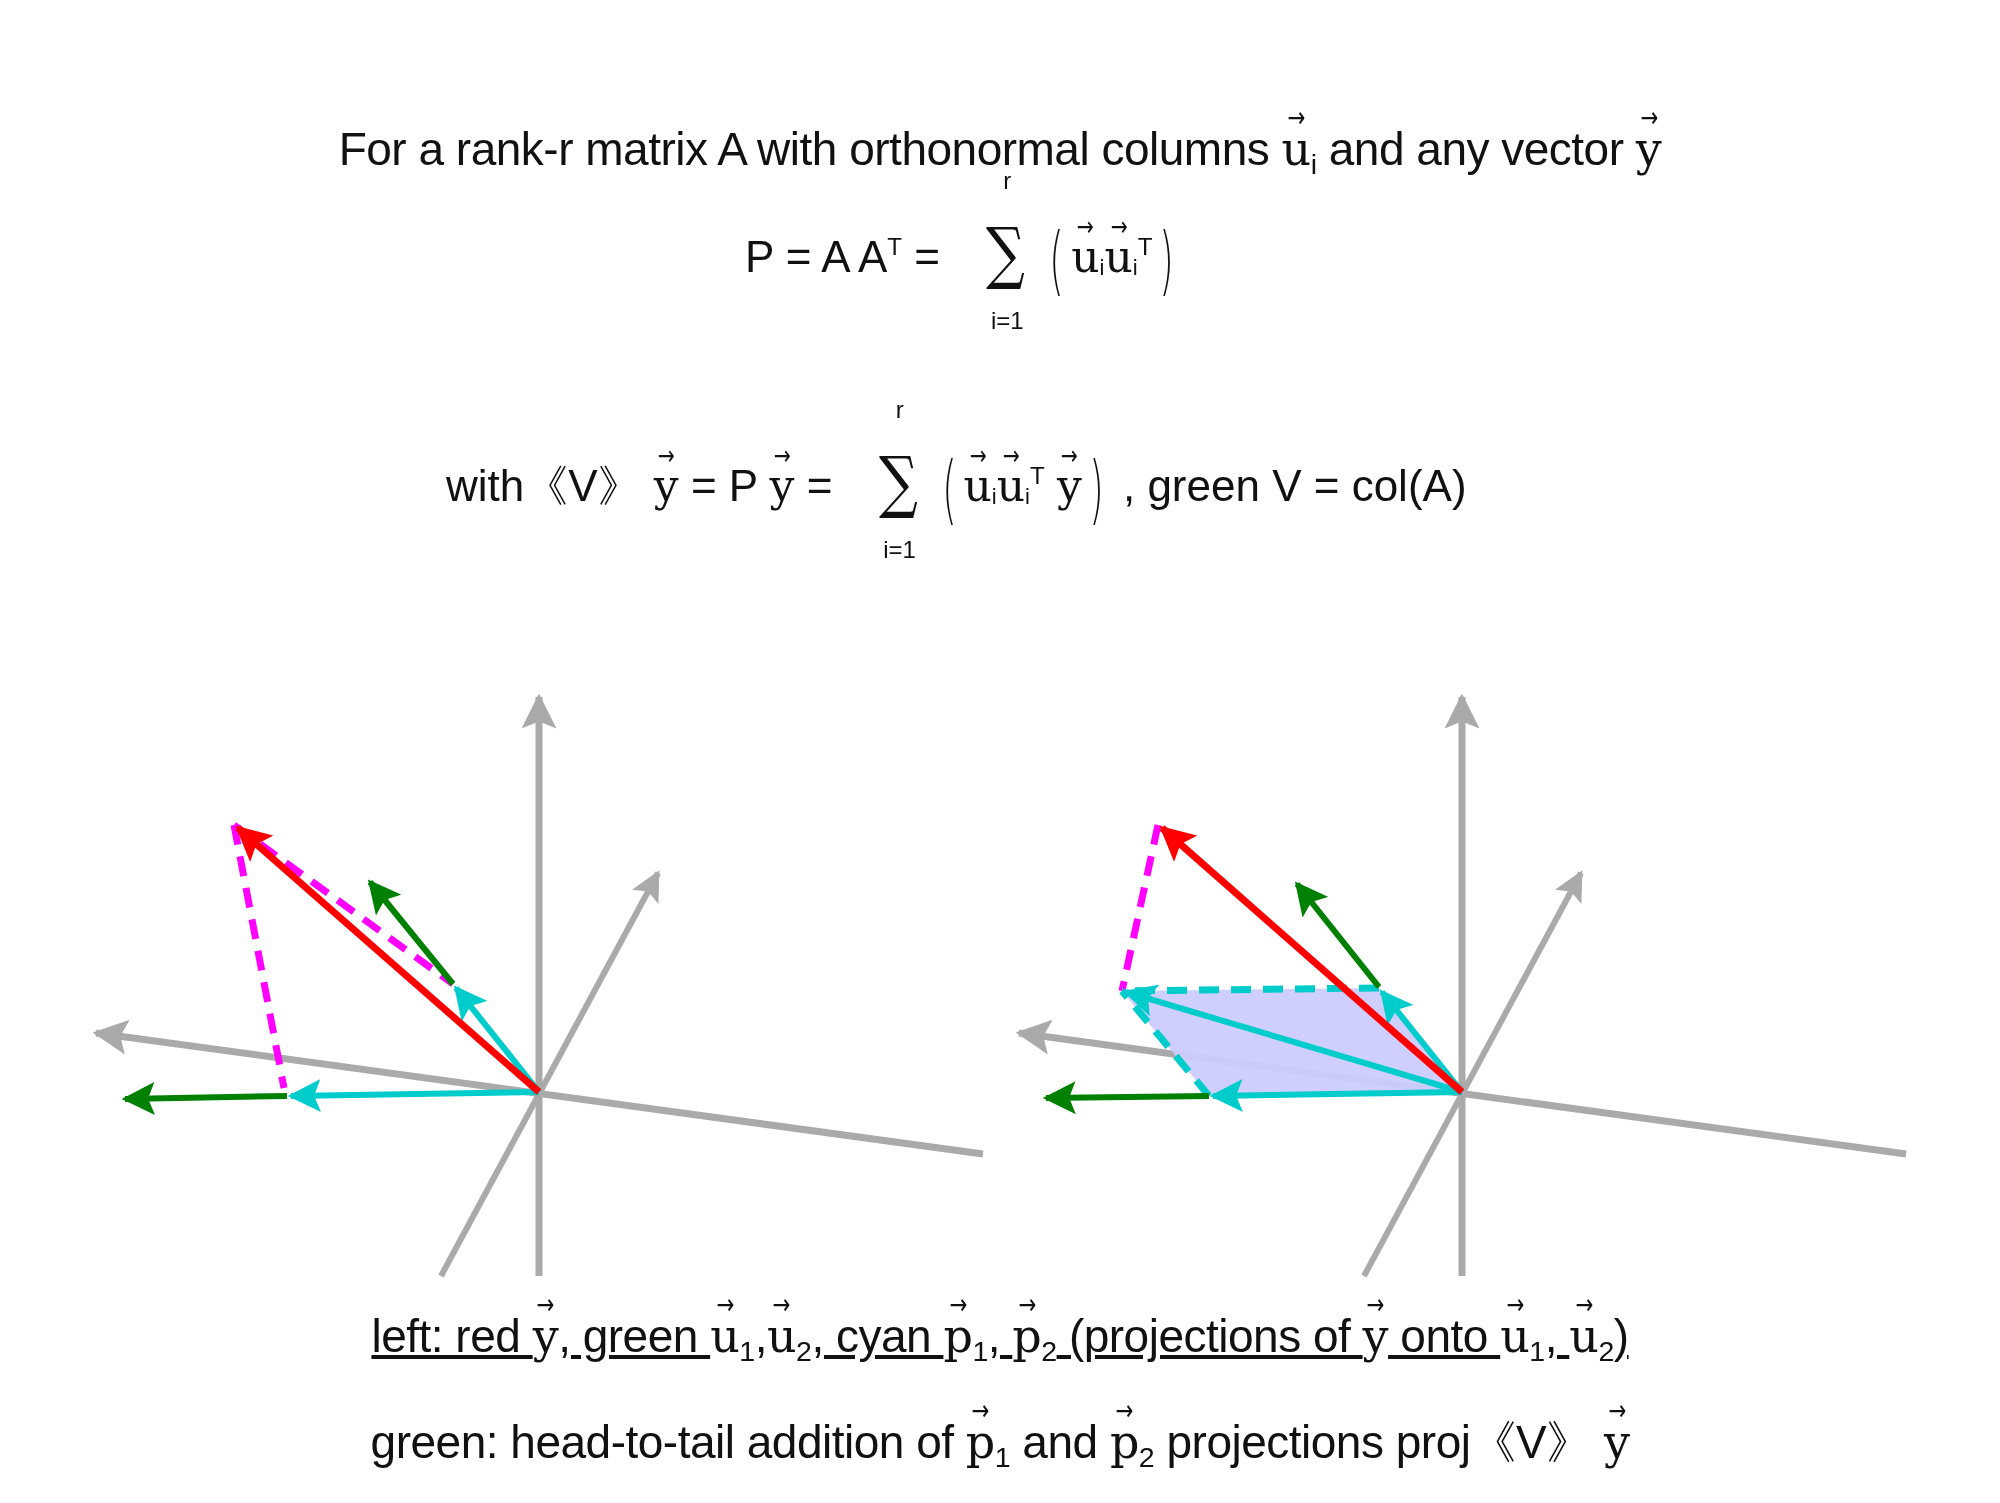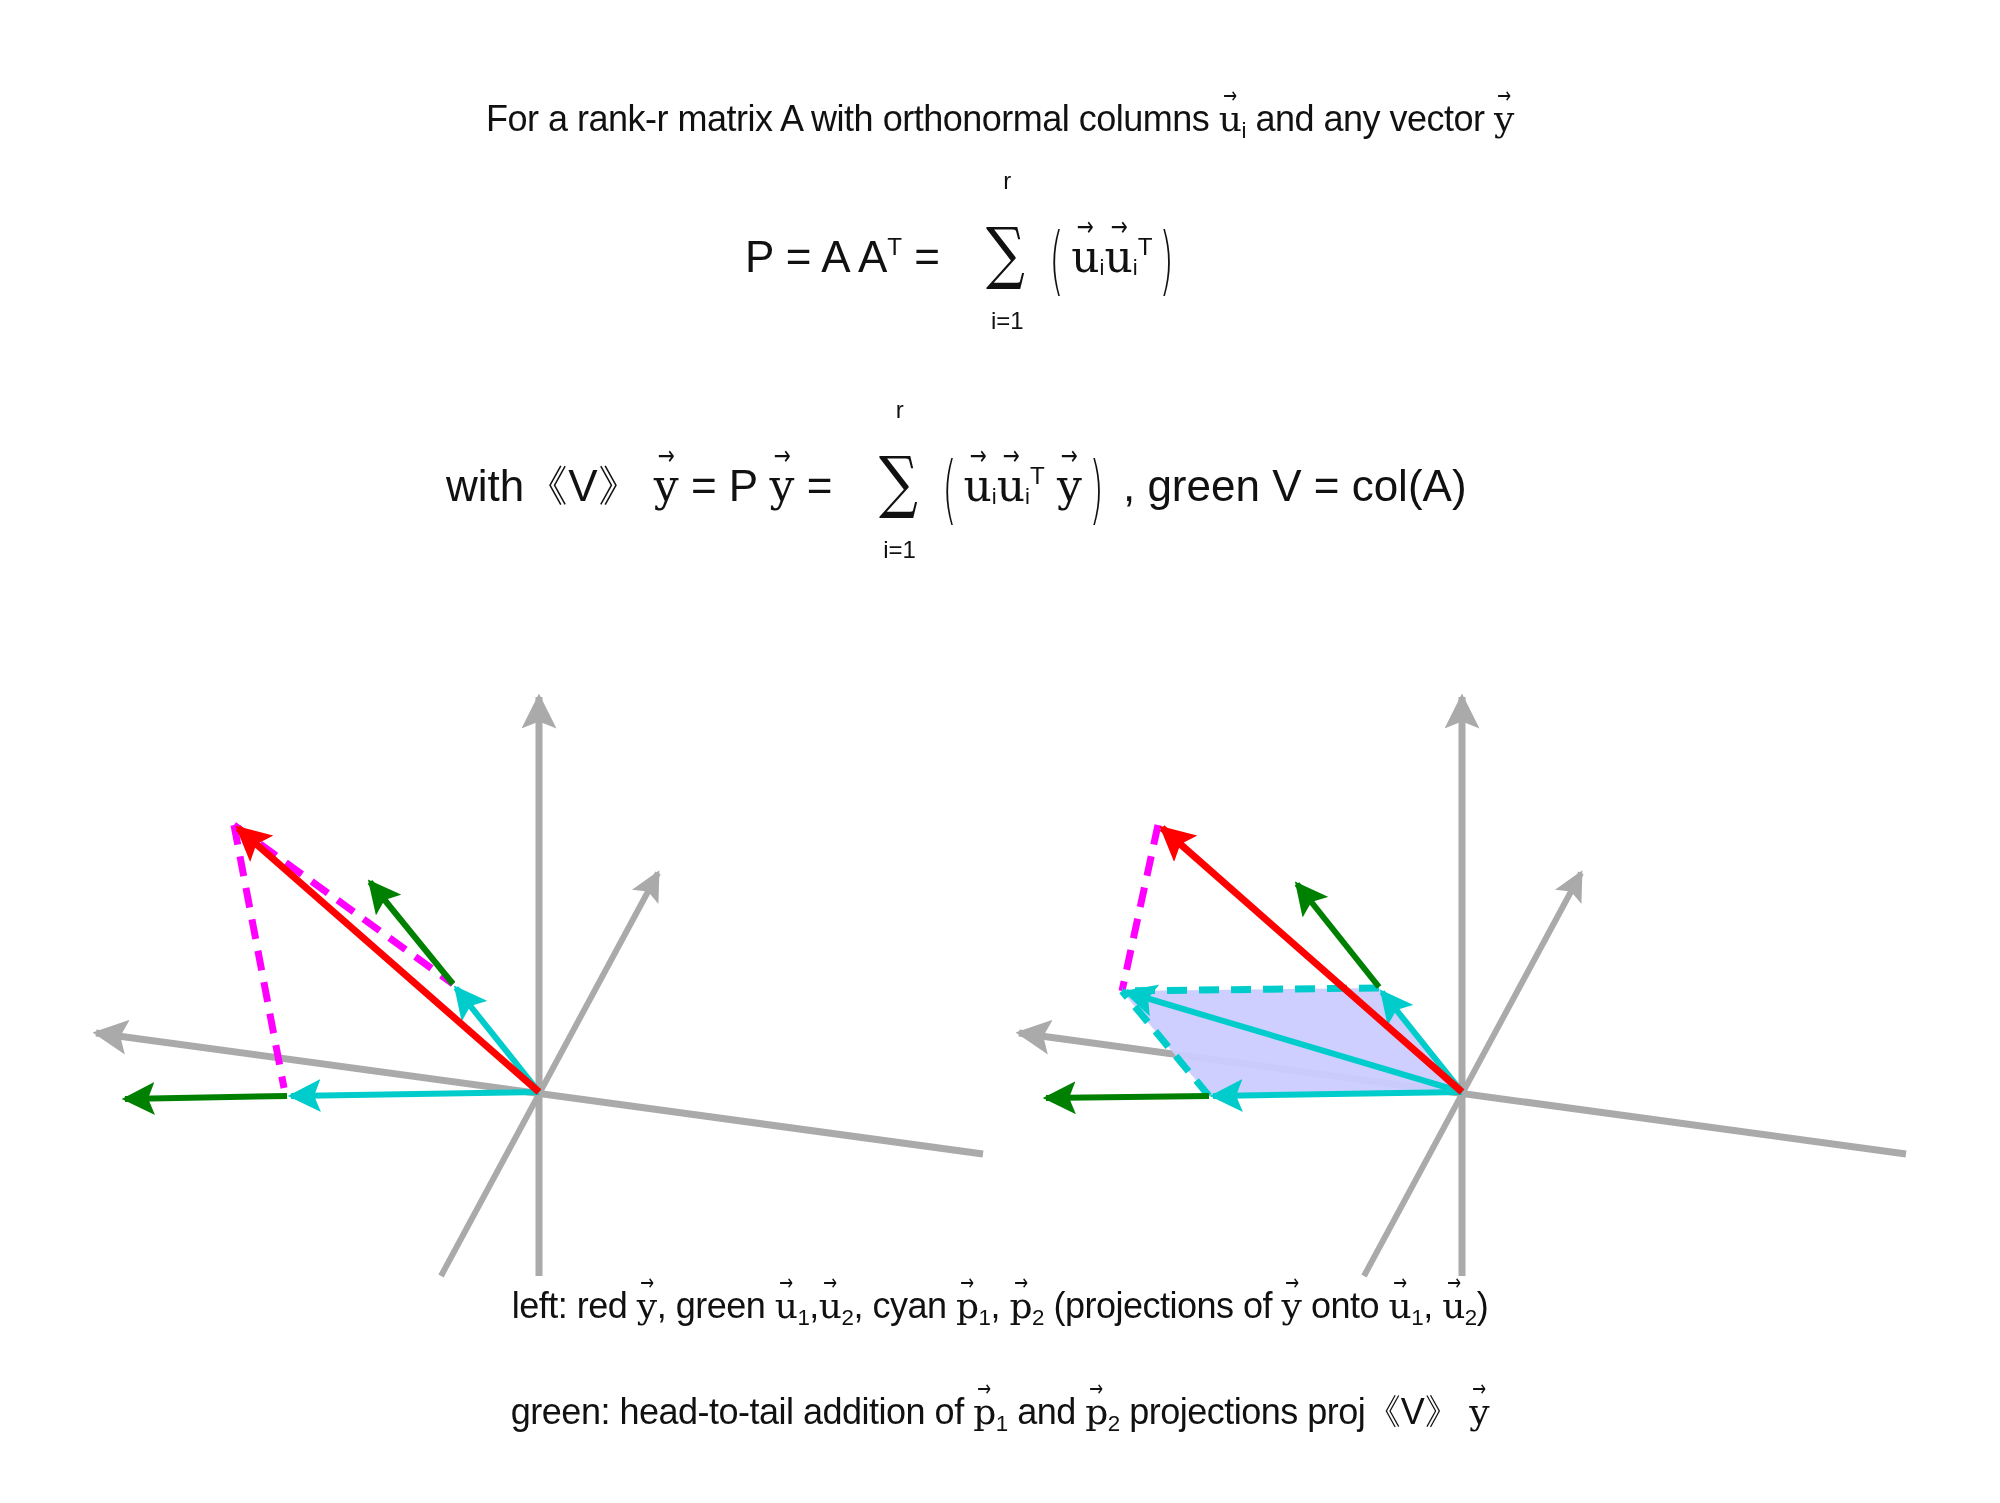--- a/index.html
+++ b/index.html
@@ -1,19 +1,19 @@
 <!DOCTYPE html>
 <html><head>
   <meta charset="utf-8">
   <style>
     html, body { margin: 0; padding: 0; background: #ffffff; }
     body { width: 2000px; height: 1503px; position: relative; overflow: hidden;
            font-family: "DejaVu Sans", "Liberation Sans", sans-serif; color: #111; }
     .line { position: absolute; left: 0; width: 2000px; text-align: center; white-space: nowrap;
-            font-family: "Liberation Sans", "DejaVu Sans", sans-serif; font-size: 36px; letter-spacing: -0.5px; }
+            font-family: "Liberation Sans", "DejaVu Sans", sans-serif; font-size: 46px; letter-spacing: -0.5px; margin-top: 24px; }
     .vec { position: relative; display: inline-block; font-family: "DejaVu Serif", "Liberation Serif", serif; }
     .vec::before { content: "\2192"; position: absolute; left: 50%; transform: translateX(-50%) scaleX(0.75);
                    top: -0.72em; font-size: 0.62em; font-family: "DejaVu Sans", sans-serif; }
     .sub { font-size: 0.62em; vertical-align: -0.32em; }
     .subs { font-size: 0.5em; vertical-align: -0.15em; }
     .sup { font-size: 0.55em; vertical-align: 0.7em; }
     .formula { position: absolute; white-space: nowrap; font-family: "Liberation Sans", "DejaVu Sans", sans-serif; font-size: 44px; }
     .sumblock { display: inline-block; position: relative; width: 60px; height: 90px; vertical-align: middle; }
     .sumglyph { position: absolute; left: 4px; top: 4px; font-size: 68px; line-height: 68px; font-family: "DejaVu Serif", serif; transform: scaleX(0.8); transform-origin: left top; }
     .limit { position: absolute; left: 0; width: 50px; text-align: center; font-size: 24px; }
@@ -89,19 +89,19 @@
 
     <line x1="1379" y1="987" x2="1297" y2="884" stroke="#008000" stroke-width="6" marker-end="url(#ah-green)"></line>
     <line x1="1209" y1="1096" x2="1046" y2="1098" stroke="#008000" stroke-width="6" marker-end="url(#ah-green)"></line>
     <line x1="1462" y1="1092" x2="1382" y2="992" stroke="#00cccc" stroke-width="6" marker-end="url(#ah-cyan)"></line>
     <line x1="1462" y1="1092" x2="1213" y2="1096" stroke="#00cccc" stroke-width="6" marker-end="url(#ah-cyan)"></line>
     <line x1="1462" y1="1092" x2="1126" y2="992" stroke="#00cccc" stroke-width="6" marker-end="url(#ah-cyan)"></line>
     <line x1="1462" y1="1092" x2="1162" y2="828" stroke="#ff0000" stroke-width="7" marker-end="url(#ah-red)"></line>
   </g>
 </svg>
 
-<div class="line" style="top:1285px;">
+<div class="line" style="top:1285px;text-decoration:underline;">
   <span>left: red </span><span class="vec"><span>y</span></span><span>, green </span><span class="vec"><span>u</span></span><span class="sub">1</span><span>,</span><span class="vec"><span>u</span></span><span class="sub">2</span><span>, cyan </span><span class="vec"><span>p</span></span><span class="sub">1</span><span>,</span> <span class="vec"><span>p</span></span><span class="sub">2</span><span> (projections of </span><span class="vec"><span>y</span></span><span> onto </span><span class="vec"><span>u</span></span><span class="sub">1</span><span>,</span> <span class="vec"><span>u</span></span><span class="sub">2</span><span>)</span>
 </div>
 
 <div class="line" style="top:1388px;">
   <span>green: head-to-tail addition of </span><span class="vec"><span>p</span></span><span class="sub">1</span><span> and </span><span class="vec"><span>p</span></span><span class="sub">2</span><span> projections proj《V》 </span><span class="vec"><span>y</span></span>
 </div>
 
 </body></html>

